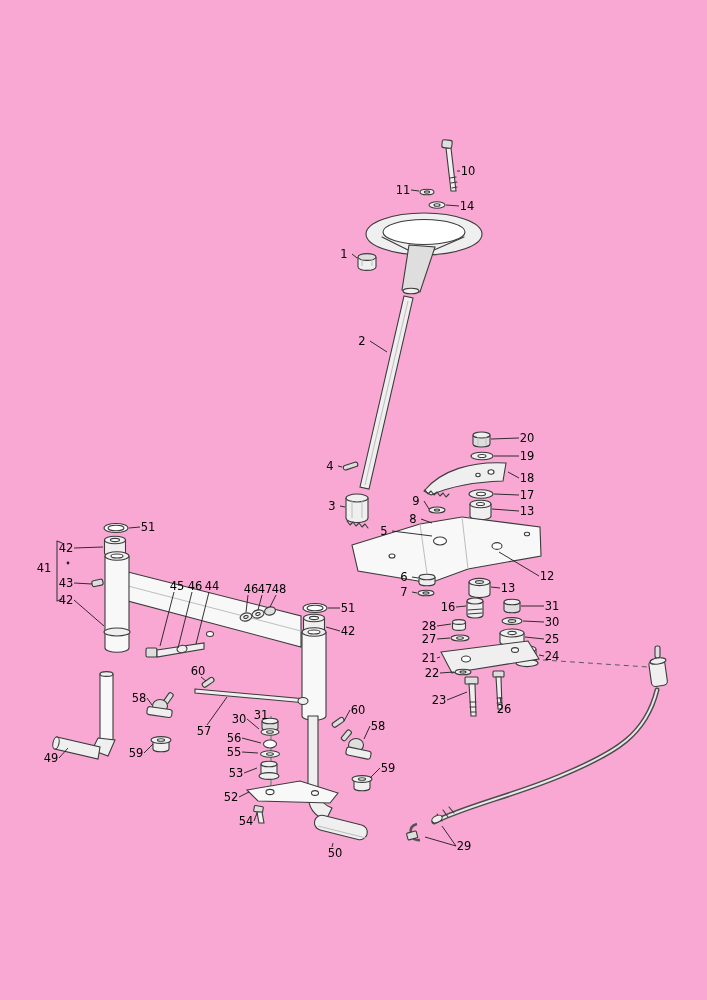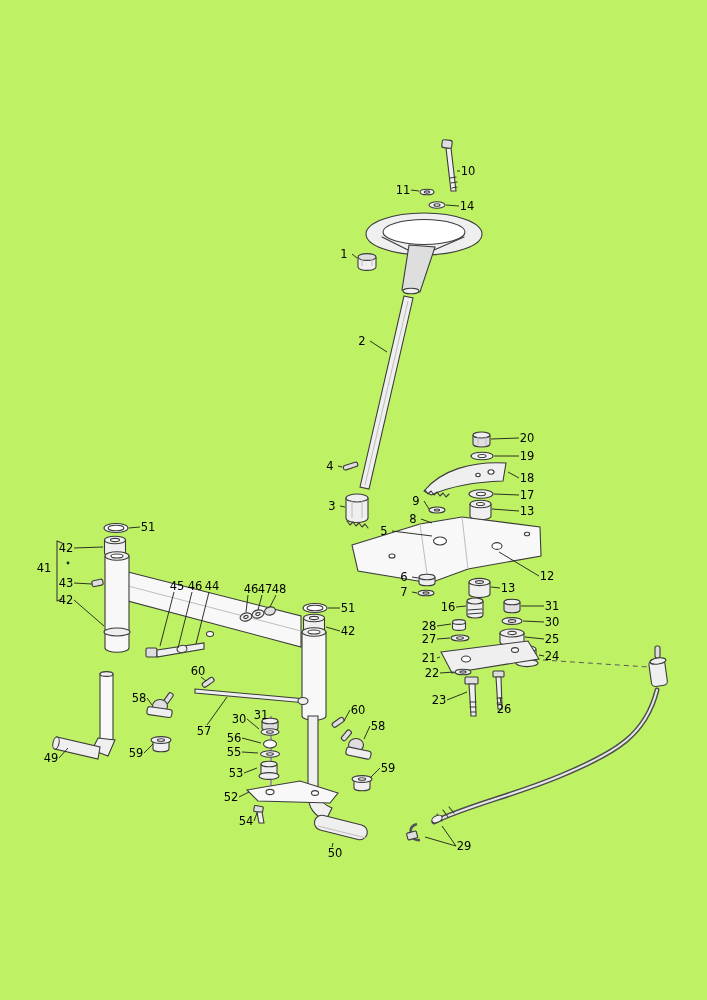--- a/index.html
+++ b/index.html
@@ -1,16 +1,16 @@
 <!DOCTYPE html>
 <html><head>
 <meta charset="utf-8">
 <style>
   html,body { margin:0; padding:0; background:#ffffff; }
-  .page { position:relative; width:707px; height:1000px; background:#bef264; overflow:hidden; }
+  .page { position:relative; width:707px; height:1000px; background:#f9a8d4; overflow:hidden; }
   svg { display:block; }
   .ln  { fill:none; stroke:#3b3b3b; stroke-width:1.1; stroke-linecap:round; stroke-linejoin:round; }
   .hl  { fill:none; stroke:#bdbdbd; stroke-width:1; }
   .fw  { fill:#ffffff; stroke:#3b3b3b; stroke-width:1.1; }
   .fp  { fill:#f8f8f8; stroke:#3b3b3b; stroke-width:1.1; }
   .fl  { fill:#efefef; stroke:#3b3b3b; stroke-width:1.1; }
   .fm  { fill:#dedede; stroke:#3b3b3b; stroke-width:1.1; }
   .rod   { fill:none; stroke:#4d4d4d; stroke-width:5; stroke-linecap:round; }
   .rodhl { fill:none; stroke:#e8e8e8; stroke-width:2; stroke-linecap:round; }
   .leader { stroke:#1c1c1c; stroke-width:0.9; }

